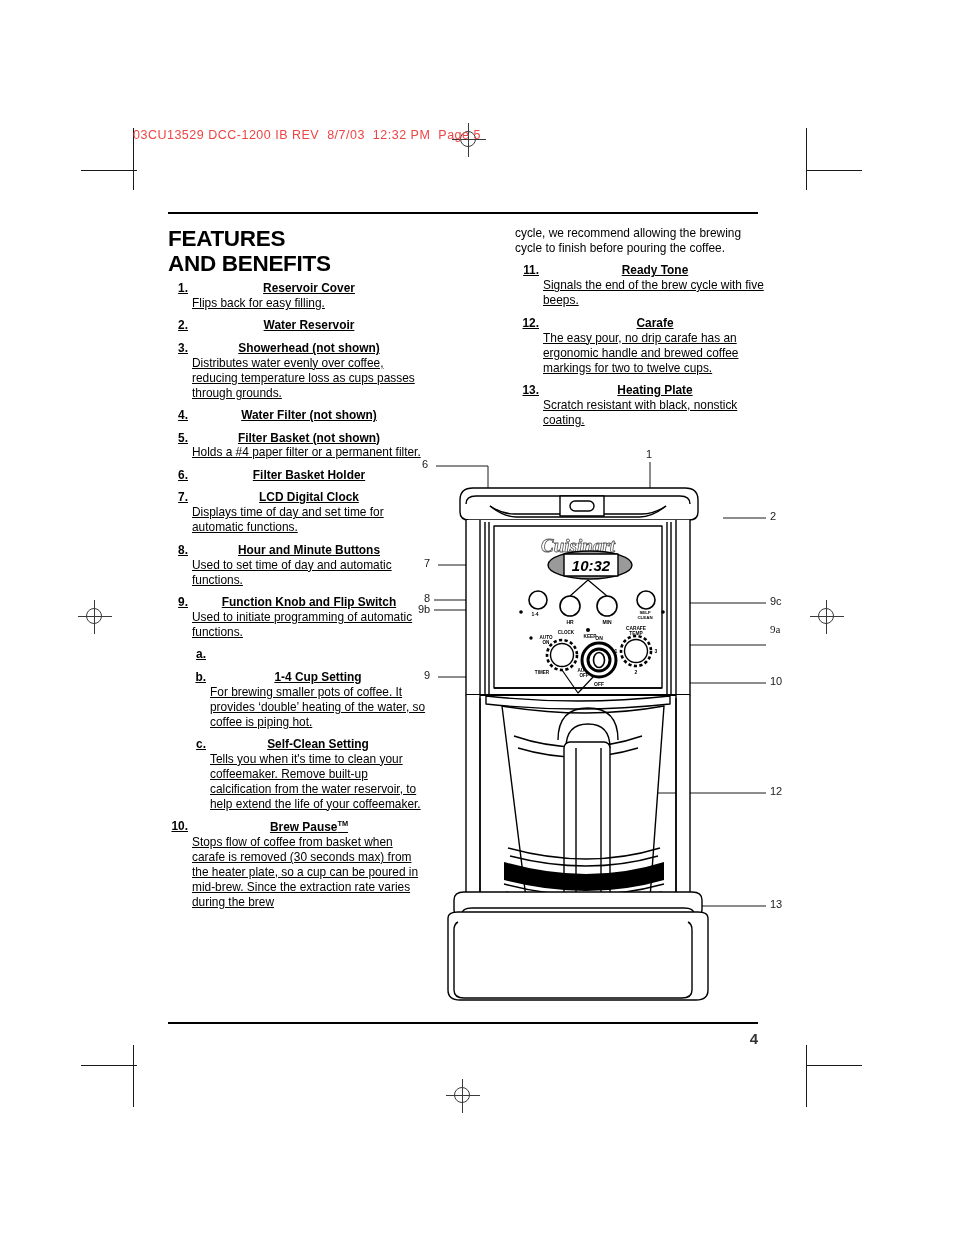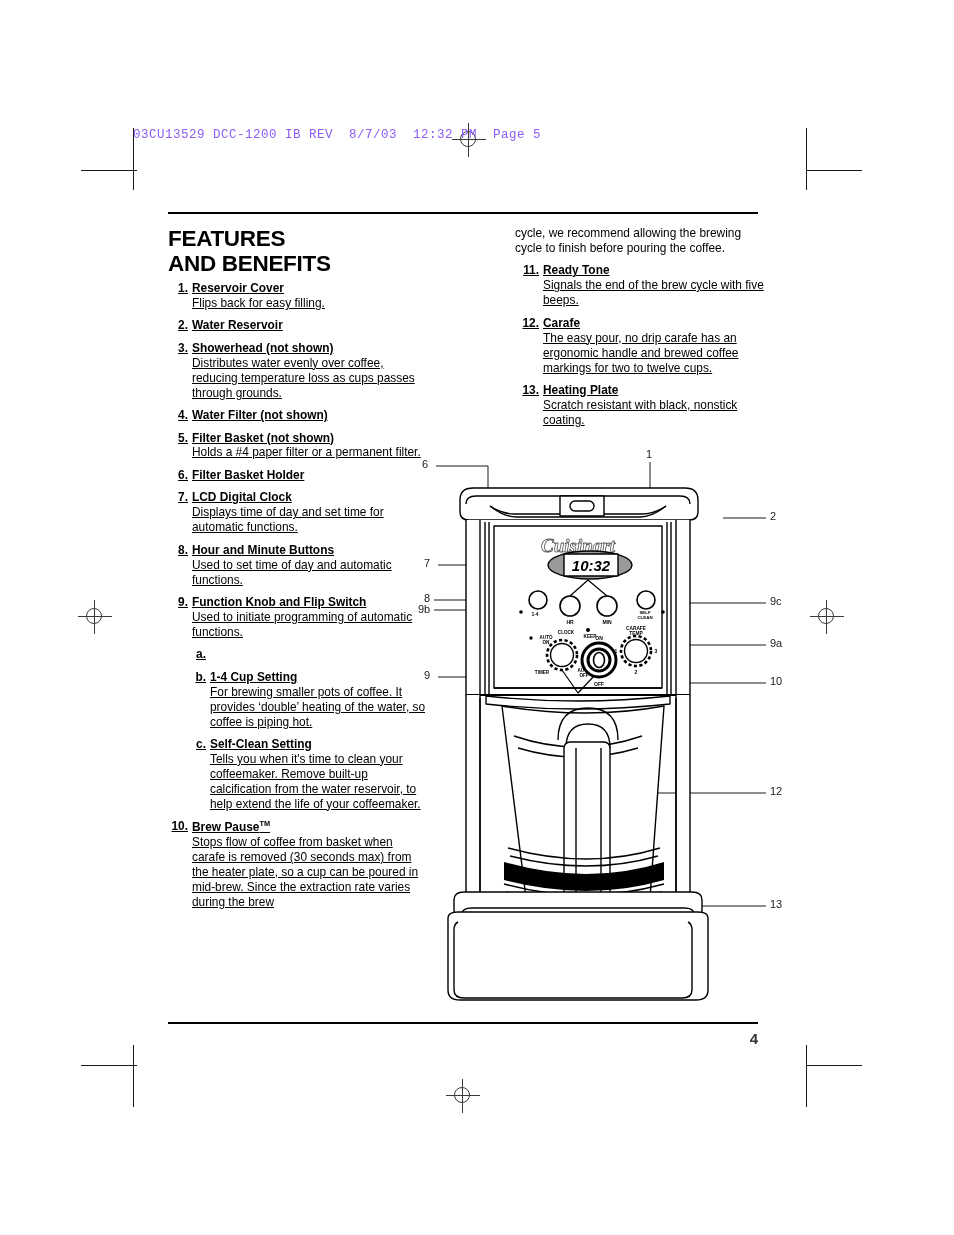--- a/index.html
+++ b/index.html
@@ -48,24 +48,24 @@
     left: 16px; top: 0;
     width: 1px; height: 34px;
     background: #3a3a3a;
   }
 
   
   .slugline {
     position: absolute;
     left: 133px;
     top: 128px;
-    font-family: Liberation Mono, monospace;
+    font-family: Liberation Sans, sans-serif;
     font-size: 12.5px;
     letter-spacing: 0.5px;
-    color: #8b5cf6;
+    color: #ef4444;
     white-space: pre;
   }
 
   
   .rule-top {
     position: absolute;
     left: 168px;
     top: 212px;
     width: 590px;
     height: 2px;
@@ -116,21 +116,21 @@
   .item .num {
     flex: 0 0 auto;
     font-weight: bold;
     text-align: right;
     padding-right: 4px;
   }
   .col-left > .item > .num { width: 20px; }
   .col-left > .item.sub > .num { width: 14px; }
   .col-right > .item > .num { width: 24px; }
   .item .body { flex: 1 1 auto; }
-  .item .ttl { font-weight: bold; display: block; }
+  .item .ttl { font-weight: bold; display: block; text-align: center; }
   .item .desc { display: block; }
   .lead { margin: 0 0 7.5px 0; }
 
   sup.tm { font-size: 0.62em; vertical-align: super; font-weight: bold; }
 
   
   .diagram {
     position: absolute;
     left: 418px;
     top: 448px;
@@ -431,17 +431,17 @@
   </svg>
 
   <div class="calloutlbl" style="left:228px; top:0px;">1</div>
   <div class="calloutlbl" style="left:352px; top:62px;">2</div>
   <div class="calloutlbl" style="left:4px;   top:10px;">6</div>
   <div class="calloutlbl" style="left:6px;   top:109px;">7</div>
   <div class="calloutlbl" style="left:6px;   top:144px;">8</div>
   <div class="calloutlbl" style="left:0px;   top:155px;">9b</div>
   <div class="calloutlbl" style="left:6px;   top:221px;">9</div>
   <div class="calloutlbl" style="left:352px; top:147px;text-align:right;">9c</div>
-  <div class="calloutlbl" style="left:352px; top:189px;">9a</div>
+  <div class="calloutlbl" style="left:352px; top:175px;font-family:Liberation Serif, serif;">9a</div>
   <div class="calloutlbl" style="left:352px; top:227px;">10</div>
   <div class="calloutlbl" style="left:352px; top:337px;">12</div>
   <div class="calloutlbl" style="left:352px; top:450px;">13</div>
 </div>
 
 </body></html>

